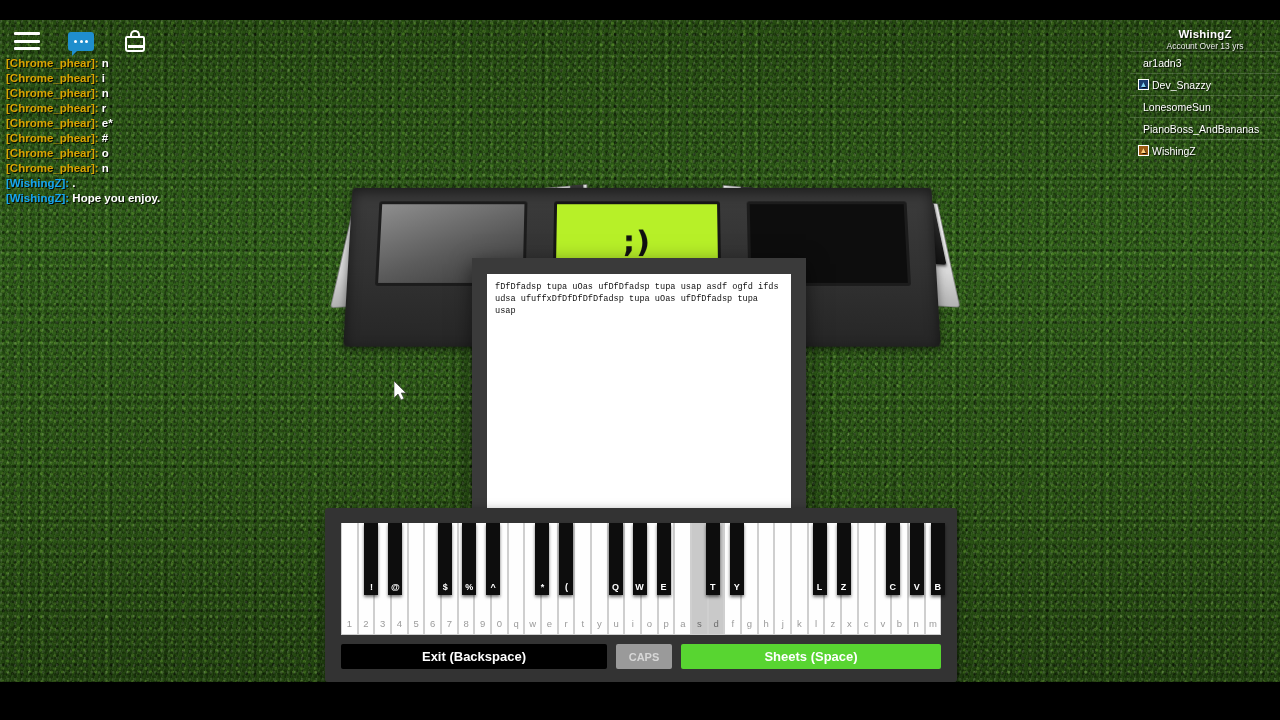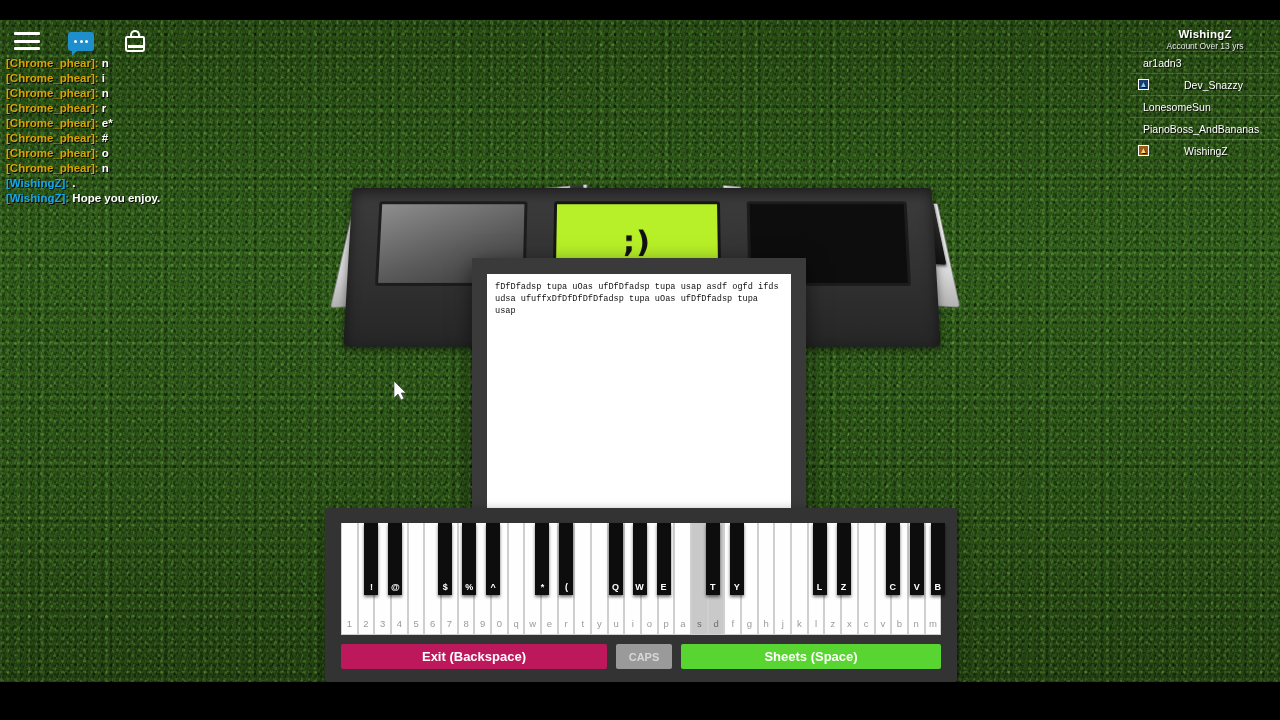--- a/index.html
+++ b/index.html
@@ -66,21 +66,21 @@
   .pl-title { font-weight:bold; font-size:11.5px; letter-spacing:.2px; }
   .pl-sub { font-size:8.5px; margin-top:1px; color:#eaeaea; }
   .pl-row { height:22px; display:flex; align-items:center; padding-left:8px;
             border-top:1px solid rgba(255,255,255,.16); color:#fff; }
   .pl-row:first-of-type { border-top:1px solid rgba(255,255,255,.16); }
   .pl-badge { width:11px; height:11px; margin-right:3px; flex:0 0 auto;
               display:flex; align-items:center; justify-content:center;
               font-size:8px; line-height:1; border:1px solid #fff; }
   .pl-badge.blue { background:#1a3c6e; color:#7fd2f5; }
   .pl-badge.gold { background:#9c5a12; color:#ffd27f; }
-  .pl-name { white-space:nowrap; overflow:hidden;margin-left:32px; }
+  .pl-name { white-space:nowrap; overflow:hidden; }
   .pl-row.indent .pl-name { margin-left:5px; }
 
   
   #piano3d { position:absolute; left:318px; top:186px; width:648px; height:218px; z-index:10; }
   .p3-body { position:absolute; left:30px; top:0; width:588px; height:160px;
              background:linear-gradient(180deg,#3c3c3c 0%,#313131 55%,#262626 100%);
              border-radius:4px; box-shadow:0 5px 14px rgba(0,0,0,.55) inset, 0 3px 10px rgba(0,0,0,.5);
              transform:perspective(620px) rotateX(7deg); }
   .p3-panel { position:absolute; top:14px; height:86px; border:3px solid #1c1c1c; border-radius:3px; }
   .p3-panel.left { left:28px; width:150px; background:linear-gradient(160deg,#8e8e8e,#5c5c5c 55%,#3a3a3a); }
@@ -122,21 +122,21 @@
   .kb-w.active { background:#c9c9c9; color:#6d6d6d; }
   .kb-blacks { position:absolute; left:0; top:0; width:100%; height:72px; pointer-events:none; }
   .kb-b { position:absolute; top:0; width:14px; height:100%; background:#0d0d0d;
           display:flex; align-items:flex-end; justify-content:center; padding-bottom:3px;
           font-size:9px; color:#fff; font-weight:bold; pointer-events:auto; cursor:pointer;
           box-shadow:0 2px 3px rgba(0,0,0,.55); }
 
   #kb-buttons { position:absolute; left:16px; top:136px; width:600px; height:25px; display:flex; gap:9px; }
   .kbtn { height:100%; display:flex; align-items:center; justify-content:center;
           font-size:13px; font-weight:bold; color:#fff; border-radius:2px; cursor:pointer; }
-  .kbtn.exit  { flex:0 0 266px; background:#be185d; }
+  .kbtn.exit  { flex:0 0 266px; background:#000000; }
   .kbtn.caps  { flex:0 0 56px; background:#9a9a9a; color:#d7d7d7; font-size:11px; }
   .kbtn.sheets{ flex:1 1 auto; background:#58d531; }
 
   
   #glow { position:absolute; left:560px; bottom:30px; width:160px; height:16px; z-index:12;
           background:radial-gradient(ellipse at center, rgba(40,110,255,.85), rgba(20,60,200,0) 70%);
           filter:blur(1px); }
   #glow b { position:absolute; left:22px; top:4px; width:116px; height:4px; background:#2a6bff;
             border-radius:2px; box-shadow:0 0 8px #2a6bff; display:block; }
 

